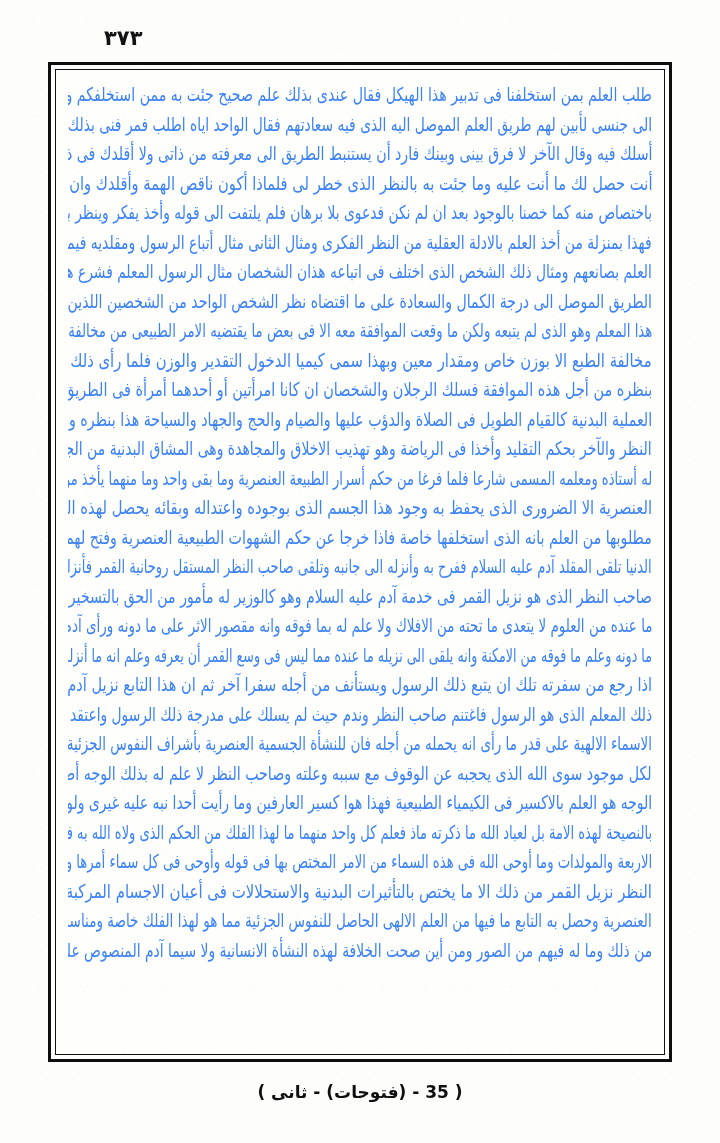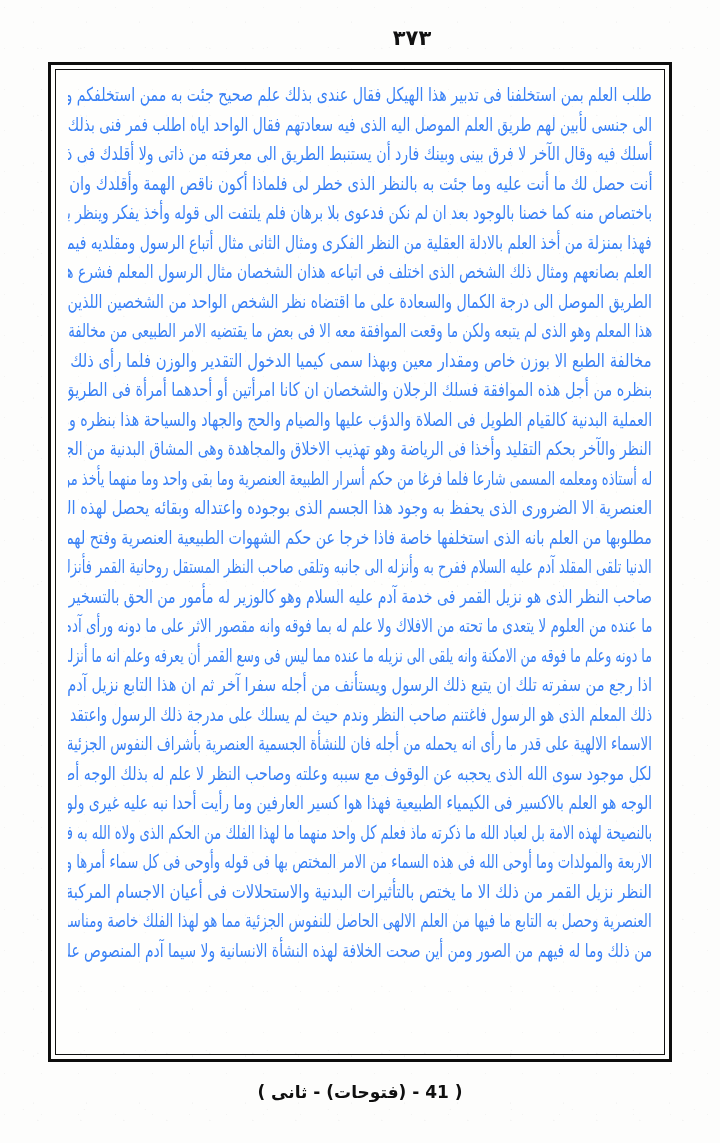--- a/index.html
+++ b/index.html
@@ -20,21 +20,21 @@
     inset: 0;
     background: #fdfdfc;
   }
 
   
   .page-number {
     position: absolute;
     left: 0;
     top: 26px;
     width: 720px;
-    text-align: center;
+    text-align: left;
     padding-left: 104px;
     box-sizing: border-box;
     font-family: "DejaVu Sans", sans-serif;
     font-size: 21px;
     font-weight: bold;
     letter-spacing: 1px;
     color: #121212;
     direction: rtl;
   }
 
@@ -161,16 +161,16 @@
           <div class="line"><span style="transform: scaleX(0.735516);">الوجه هو العلم بالاكسير فى الكيمياء الطبيعية فهذا هوا كسير العارفين وما رأيت أحدا نبه عليه غيرى ولولا انى مأمور</span></div>
           <div class="line"><span style="transform: scaleX(0.686251);">بالنصيحة لهذه الامة بل لعباد الله ما ذكرته ماذ فعلم كل واحد منهما ما لهذا الفلك من الحكم الذى ولاه الله به فى هذه الاركان</span></div>
           <div class="line"><span style="transform: scaleX(0.694411);">الاربعة والمولدات وما أوحى الله فى هذه السماء من الامر المختص بها فى قوله وأوحى فى كل سماء أمرها وما علم صاحب</span></div>
           <div class="line"><span style="transform: scaleX(0.786003);">النظر نزيل القمر من ذلك الا ما يختص بالتأثيرات البدنية والاستحلالات فى أعيان الاجسام المركبة من الطبيعة</span></div>
           <div class="line"><span style="transform: scaleX(0.712195);">العنصرية وحصل به التابع ما فيها من العلم الالهى الحاصل للنفوس الجزئية مما هو لهذا الفلك خاصة ومناسبة وجود الحق</span></div>
           <div class="line"><span style="transform: scaleX(0.73183);">من ذلك وما له فيهم من الصور ومن أين صحت الخلافة لهذه النشأة الانسانية ولا سيما آدم المنصوص عليه صاحب هذه</span></div>
         </div>
     </div>
   </div>
 
-  <div class="footer">( 41 - (فتوحات) - ثانى )</div>
+  <div class="footer">( 35 - (فتوحات) - ثانى )</div>
 
   <div class="speckle"></div>
 </div>
 
 </body></html>

